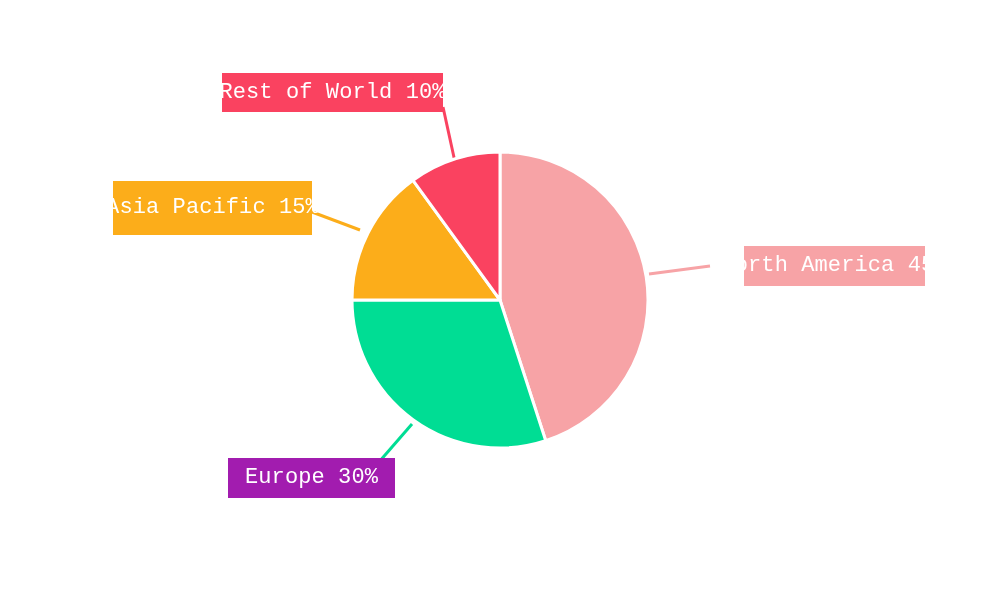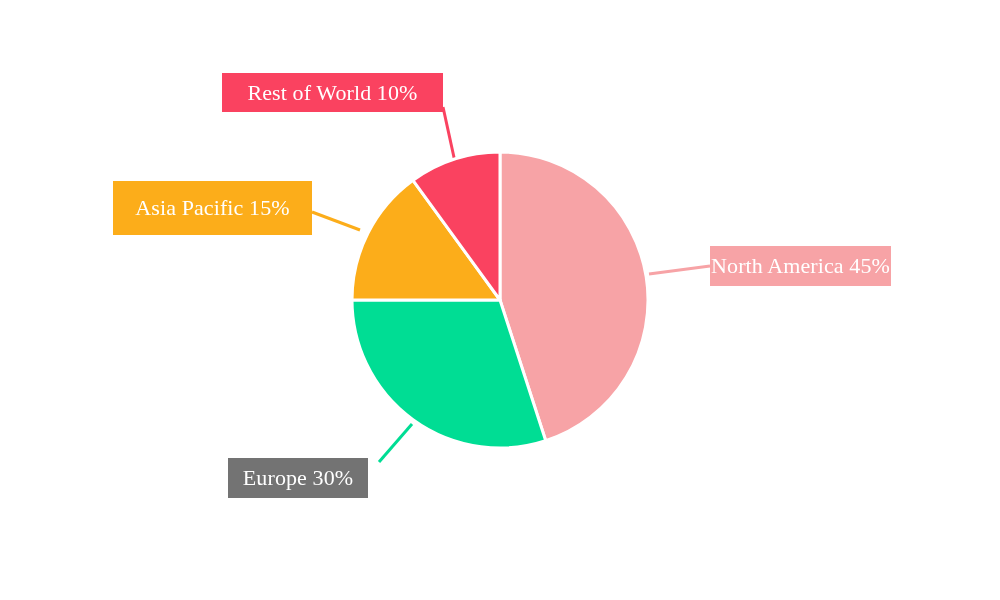--- a/index.html
+++ b/index.html
@@ -27,21 +27,21 @@
     display: block;
   }
   .label-box {
     position: absolute;
     display: flex;
     align-items: center;
     justify-content: center;
     box-sizing: border-box;
     color: #ffffff;
     font-size: 22px;
-    font-family: Liberation Serif, serif;
+    font-family: Liberation Mono, monospace;
     font-weight: 400;
     line-height: 1;
     letter-spacing: 0.1px;
     white-space: nowrap;
     padding: 16px 12px;
   }
 </style>
 </head>
 <body>
 
@@ -55,18 +55,18 @@
         <line x1="455" y1="162" x2="443" y2="107" stroke="#fa4260" stroke-width="3"></line>
       </g>
     <g>
         <path d="M 500 300 L 500.00 152.00 A 148 148 0 0 1 545.73 440.76 Z" fill="#f7a3a6" stroke="#ffffff" stroke-width="3" stroke-linejoin="round"></path>
         <path d="M 500 300 L 545.73 440.76 A 148 148 0 0 1 352.00 300.00 Z" fill="#00dd94" stroke="#ffffff" stroke-width="3" stroke-linejoin="round"></path>
         <path d="M 500 300 L 352.00 300.00 A 148 148 0 0 1 413.01 180.27 Z" fill="#fcad1a" stroke="#ffffff" stroke-width="3" stroke-linejoin="round"></path>
         <path d="M 500 300 L 413.01 180.27 A 148 148 0 0 1 500.00 152.00 Z" fill="#fa4260" stroke="#ffffff" stroke-width="3" stroke-linejoin="round"></path>
       </g>
   </svg>
 
-  <div class="label-box" style="left: 710px; top: 246px; width: 181px; height: 40px; background: rgb(247, 163, 166);">North America 45%</div>
-  <div class="label-box" style="left: 228px; top: 458px; width: 140px; height: 40px; background: #737373;">Europe 30%</div>
+  <div class="label-box" style="left: 744px; top: 246px; width: 181px; height: 40px; background: rgb(247, 163, 166);">North America 45%</div>
+  <div class="label-box" style="left: 228px; top: 458px; width: 167px; height: 40px; background: #a21caf;">Europe 30%</div>
   <div class="label-box" style="left: 113px; top: 181px; width: 199px; height: 54px; background: rgb(252, 173, 26);">Asia Pacific 15%</div>
   <div class="label-box" style="left: 222px; top: 73px; width: 221px; height: 39px; background: rgb(250, 66, 96);">Rest of World 10%</div>
 
 </div>
 
 </body></html>

